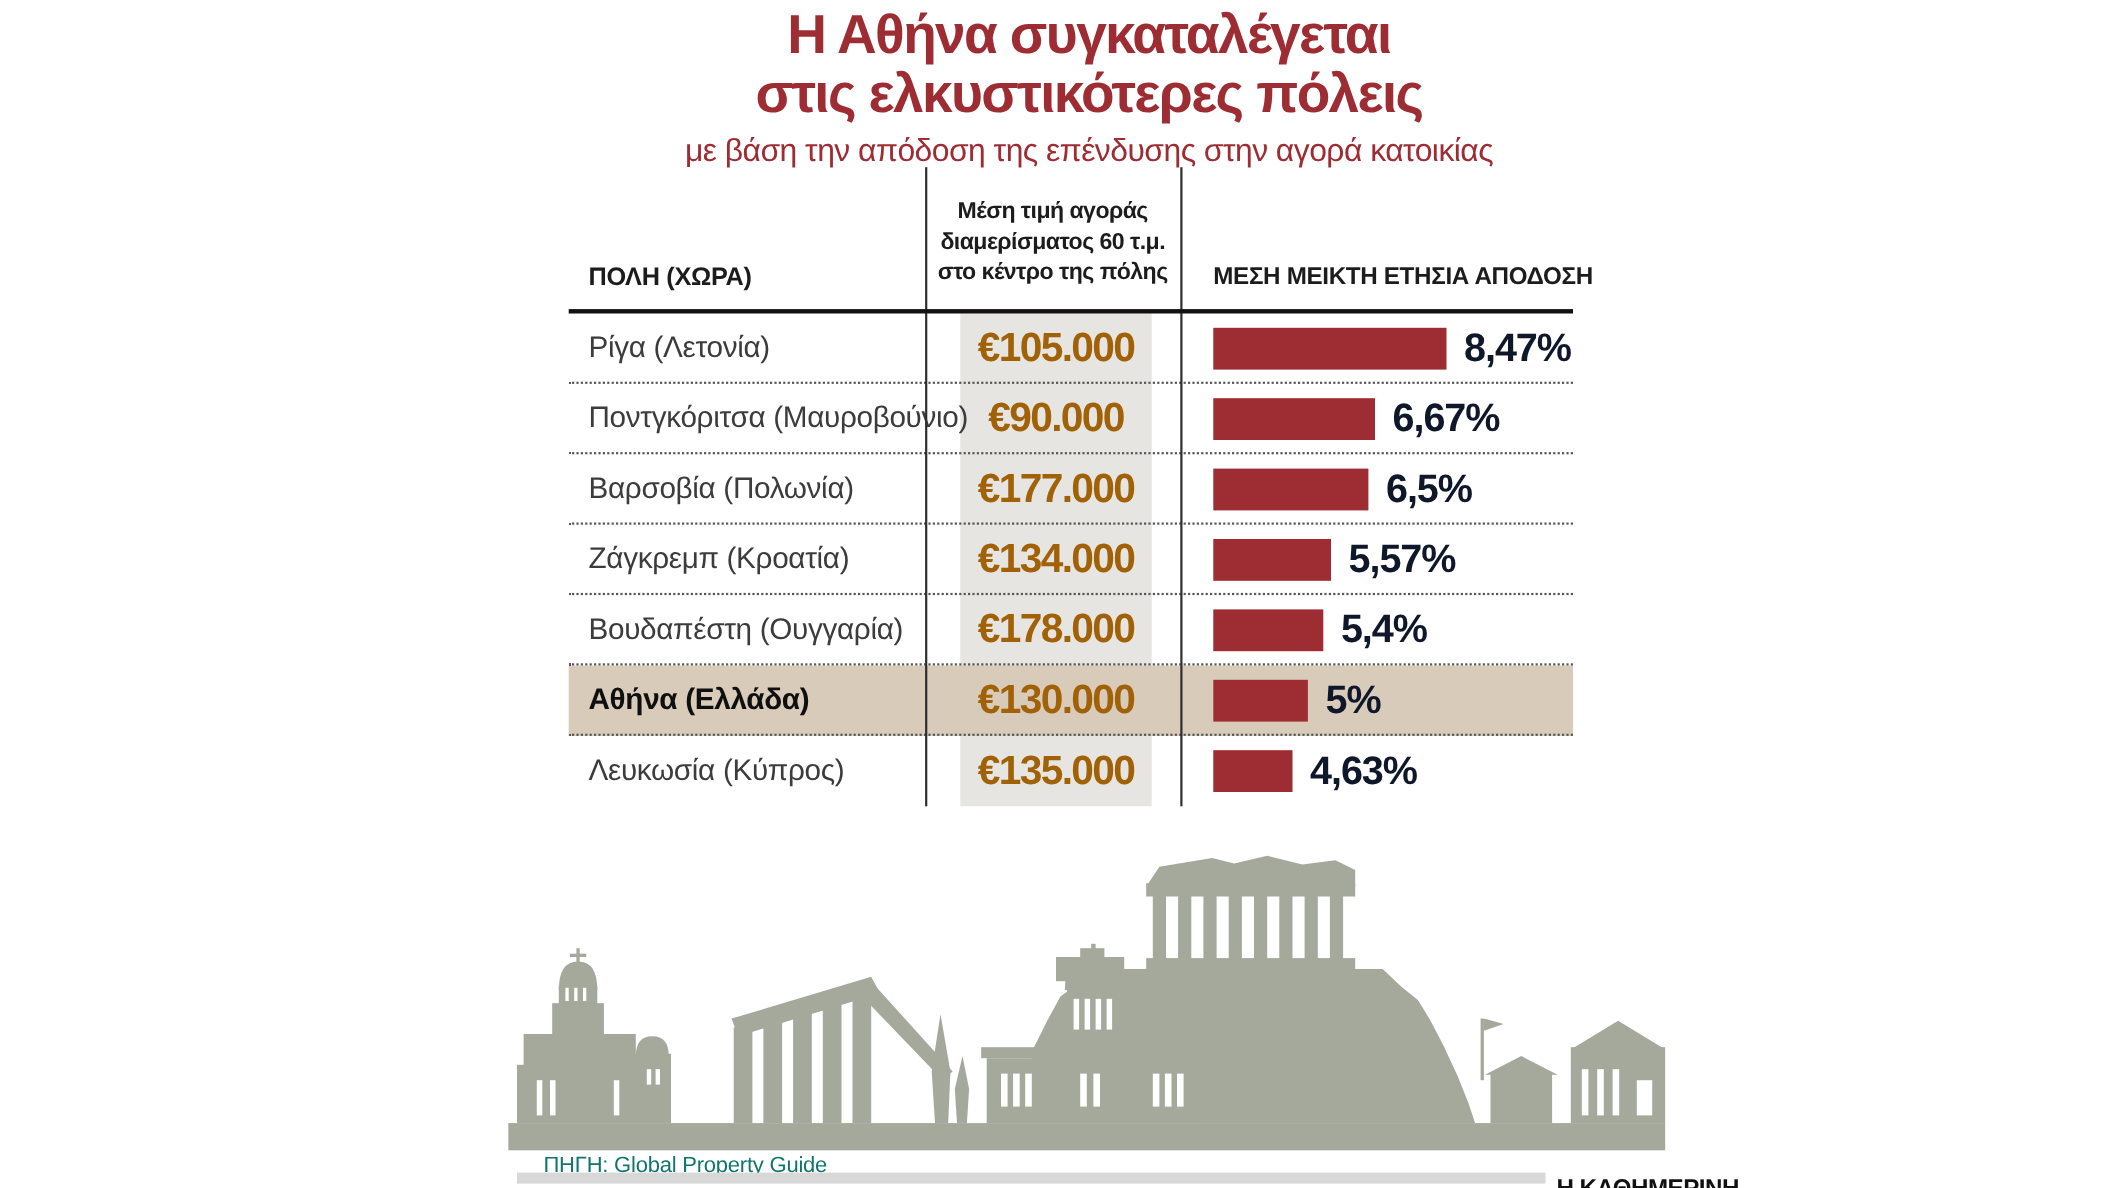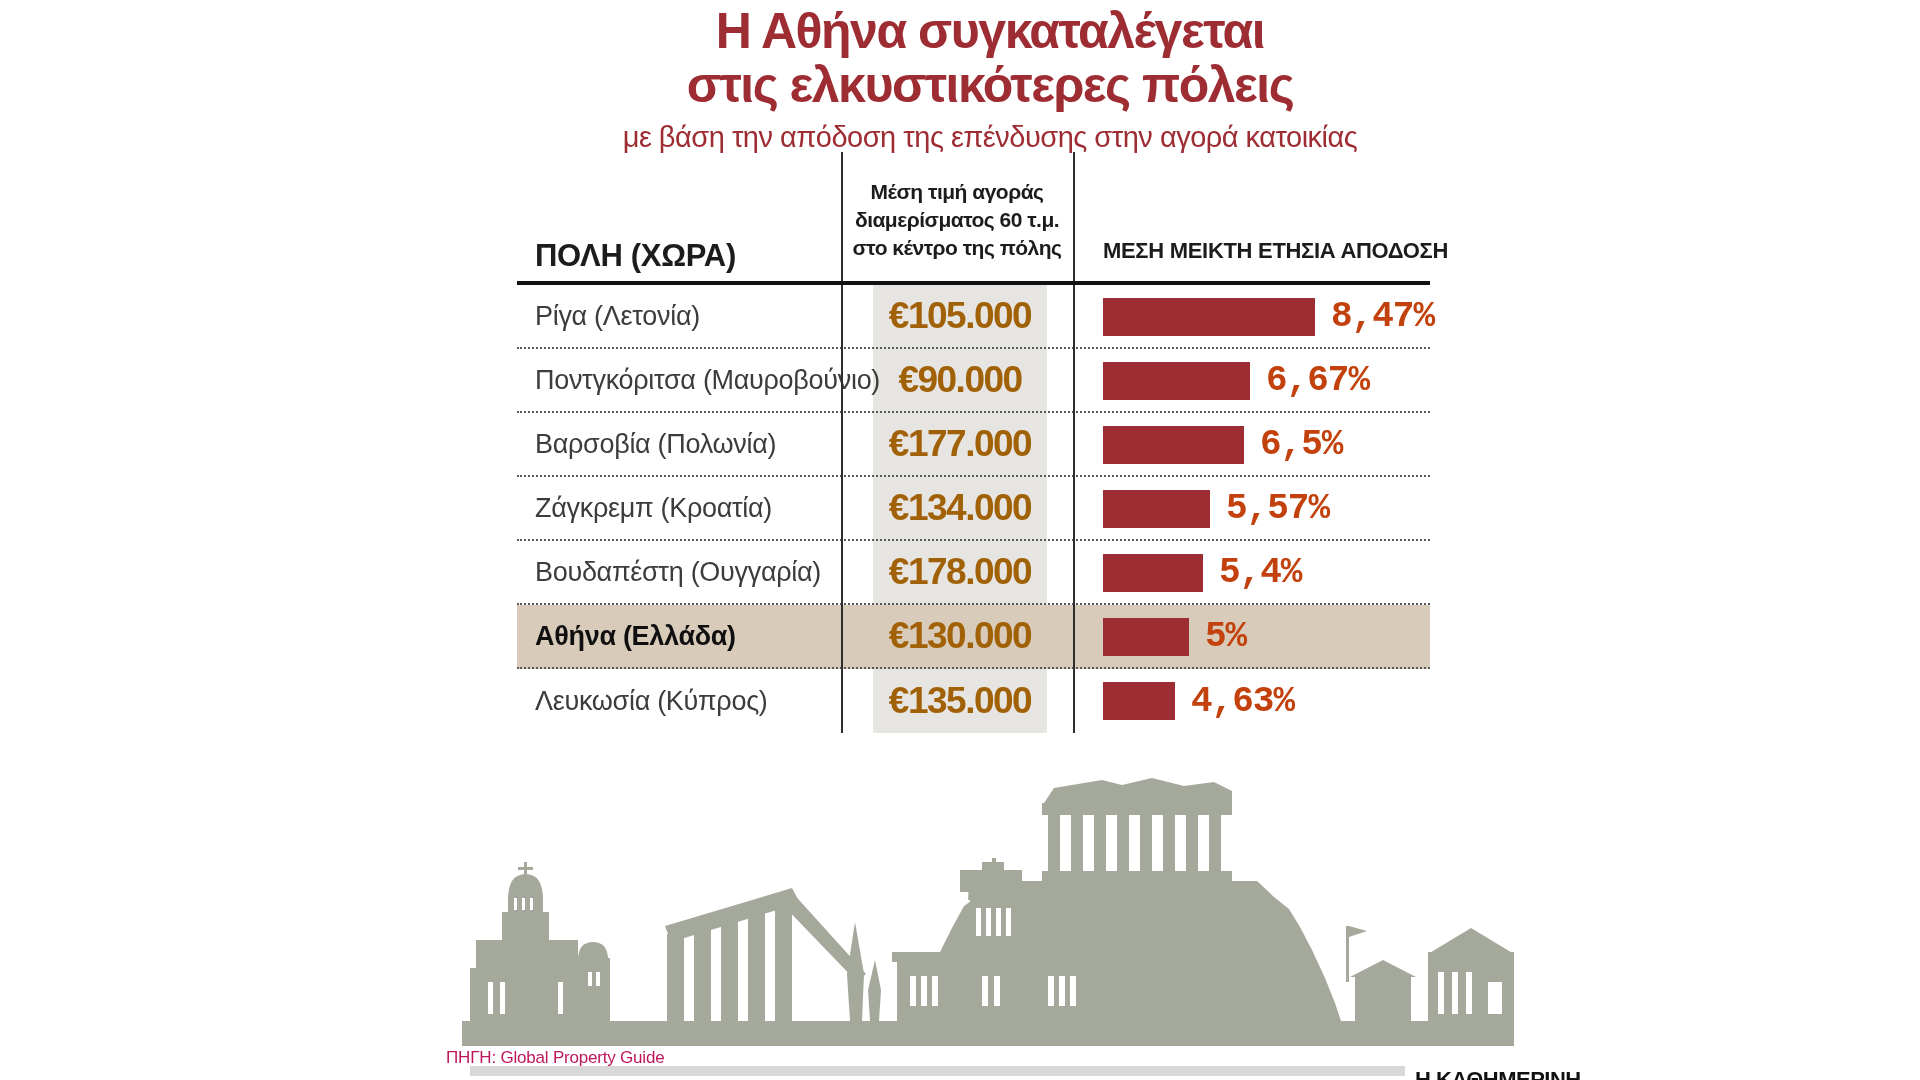--- a/index.html
+++ b/index.html
@@ -18,34 +18,34 @@
   .rows{position:absolute;left:0;top:133px;width:913px;}
   .row{position:relative;height:64px;box-sizing:border-box;border-bottom:2px dotted #575757;}
   .row.last{border-bottom:none;}
   .city{position:absolute;left:18px;top:50%;transform:translateY(-50%);
         font-size:27px;color:#3c3c3c;letter-spacing:-0.3px;white-space:nowrap;}
   .row.hl .city{font-weight:bold;color:#0f0f0f;}
   .price{position:absolute;left:356px;width:174px;top:50%;transform:translateY(-50%);
          text-align:center;font-size:37px;font-weight:bold;color:#a16207;letter-spacing:-1.5px;}
   .bar{position:absolute;left:586px;top:13px;height:38px;background:#9e2c33;}
   .pct{position:absolute;top:50%;transform:translateY(-50%);
-       font-size:36px;font-weight:bold;color:#c2410c;letter-spacing:-1px;white-space:nowrap;font-family:Liberation Mono, monospace;}
+       font-size:36px;font-weight:bold;color:#0f172a;letter-spacing:-1px;white-space:nowrap;}
   .vline{position:absolute;top:0;width:2px;height:581px;background:#2e2e2e;}
   .vline.v1{left:324px;} .vline.v2{left:556px;}
   .thickline{position:absolute;left:0;top:129px;width:913px;height:4px;background:#111;}
   .hdr{font-weight:bold;color:#1c1c1c;position:absolute;}
-  .hdr1{left:18px;top:86px;font-size:31px;letter-spacing:-0.3px;}
+  .hdr1{left:18px;top:86px;font-size:23px;letter-spacing:-0.3px;}
   .hdr2{left:324px;top:26px;width:232px;text-align:center;font-size:21px;line-height:28px;letter-spacing:-0.5px;}
   .hdr3{left:556px;top:86px;width:357px;text-align:center;font-size:22px;letter-spacing:-0.3px;white-space:nowrap;padding-left:24px;}
 
   
   .skyline{position:absolute;left:462px;top:776px;width:1052px;height:270px;}
 
   
-  .source{position:absolute;left:446px;top:1048px;font-size:17px;color:#be185d;letter-spacing:-0.2px;}
+  .source{position:absolute;left:494px;top:1048px;font-size:20px;color:#0f766e;letter-spacing:-0.2px;}
   .footerbar{position:absolute;left:470px;top:1066px;width:935px;height:10px;background:#d8d8d8;}
   .brand{position:absolute;left:1415px;top:1067px;font-size:22px;font-weight:bold;color:#111;
          letter-spacing:-0.5px;white-space:nowrap;}
 </style>
 </head>
 <body>
 
 <div class="canvas">
 
   <div class="titleblock">

